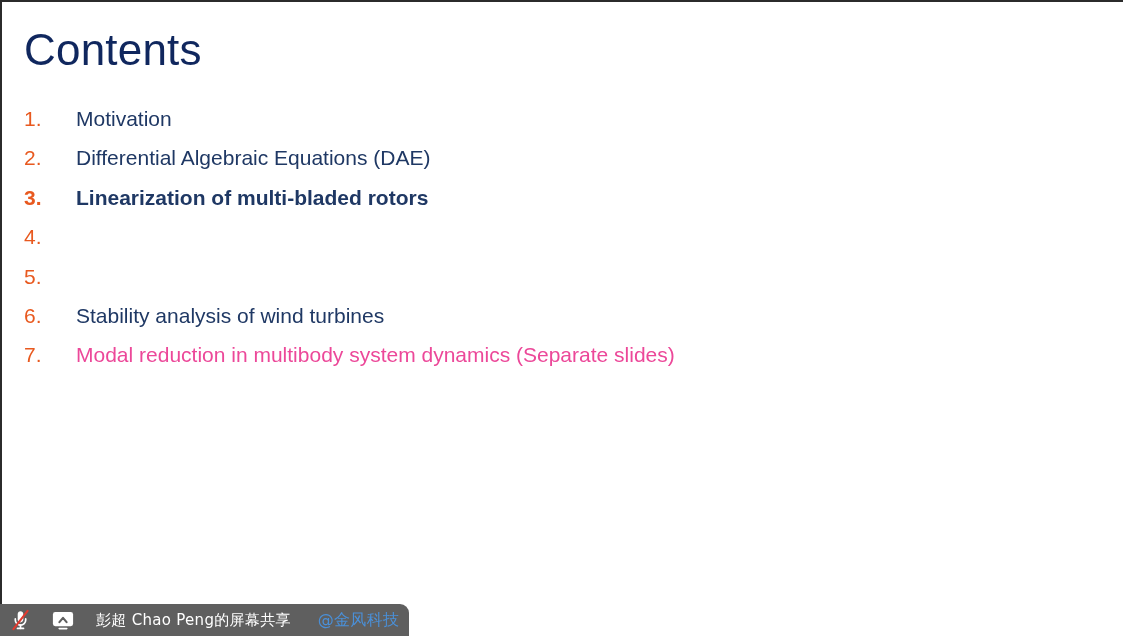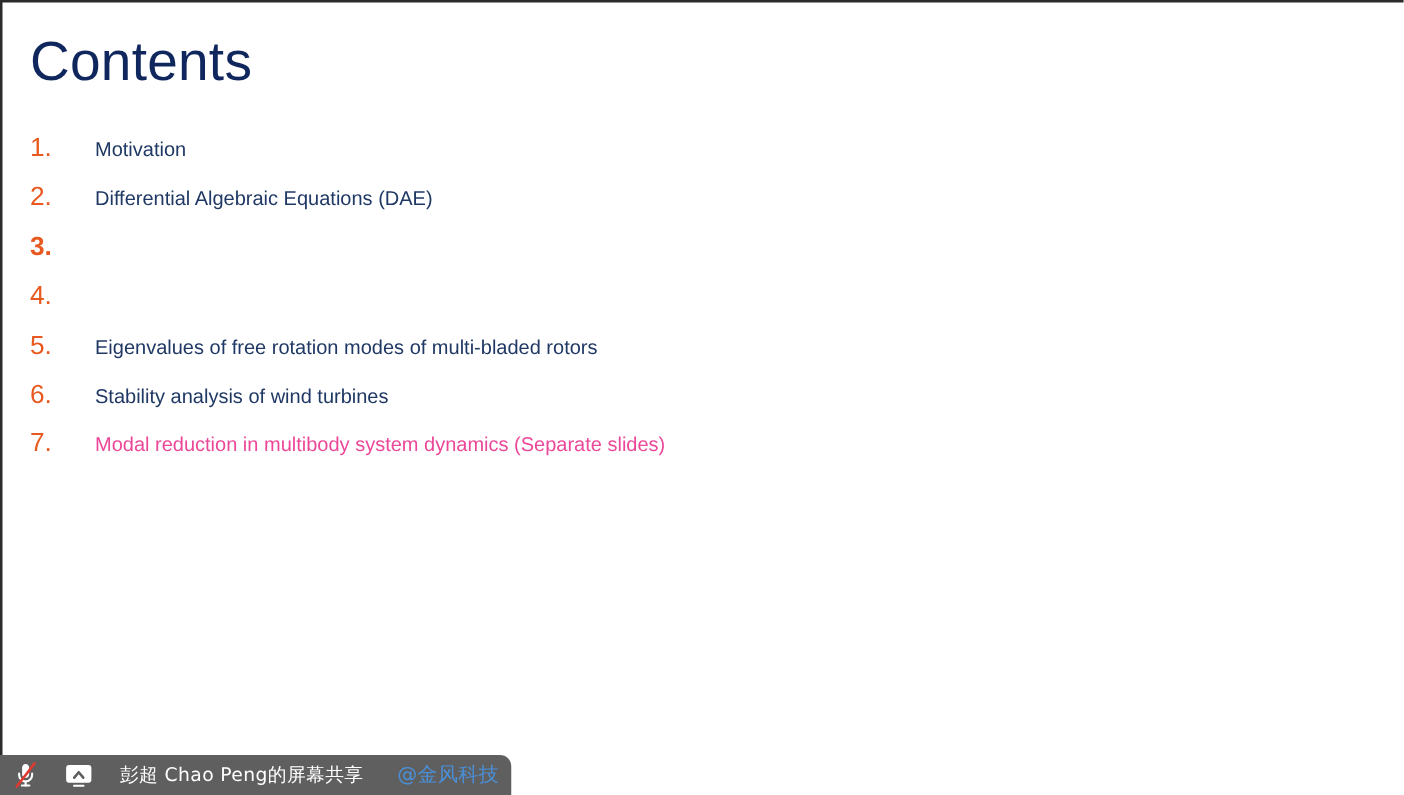--- a/index.html
+++ b/index.html
@@ -45,21 +45,21 @@
     height:39.4px;
   }
   .item-number {
     flex:0 0 52px;
     font-size:21px;
     color:#e8591f;
     font-weight:400;
     line-height:26px;
   }
   .item-text {
-    font-size:16px;
+    font-size:21px;
     color:#1f3864;
     line-height:26px;
     white-space:nowrap;
   }
   .list-item.emphasis .item-number,
   .list-item.emphasis .item-text { font-weight:bold; }
   .list-item.emphasis .item-text { color:#1f3864; }
   .list-item.dimmed .item-text { color:#ec4899; }
 
   
@@ -110,29 +110,29 @@
       <span class="item-text">Motivation</span>
     </div>
 
     <div class="list-item">
       <span class="item-number">2.</span>
       <span class="item-text">Differential Algebraic Equations (DAE)</span>
     </div>
 
     <div class="list-item emphasis">
       <span class="item-number">3.</span>
+      <span class="item-text">Linearization of multi-bladed rotors</span>
     </div>
 
     <div class="list-item">
       <span class="item-number">4.</span>
     </div>
 
     <div class="list-item">
       <span class="item-number">5.</span>
-      <span class="item-text">Eigenvalues of free rotation modes of multi-bladed rotors</span>
     </div>
 
     <div class="list-item">
       <span class="item-number">6.</span>
       <span class="item-text">Stability analysis of wind turbines</span>
     </div>
 
     <div class="list-item dimmed">
       <span class="item-number">7.</span>
       <span class="item-text">Modal reduction in multibody system dynamics (Separate slides)</span>

